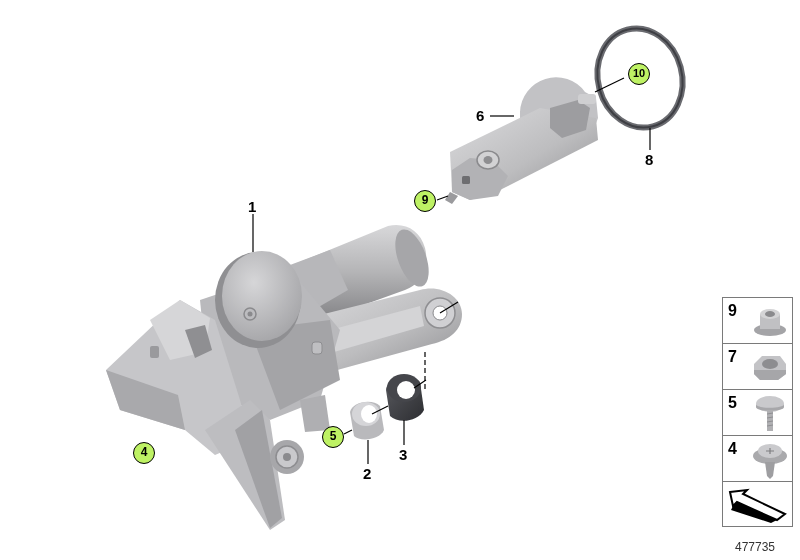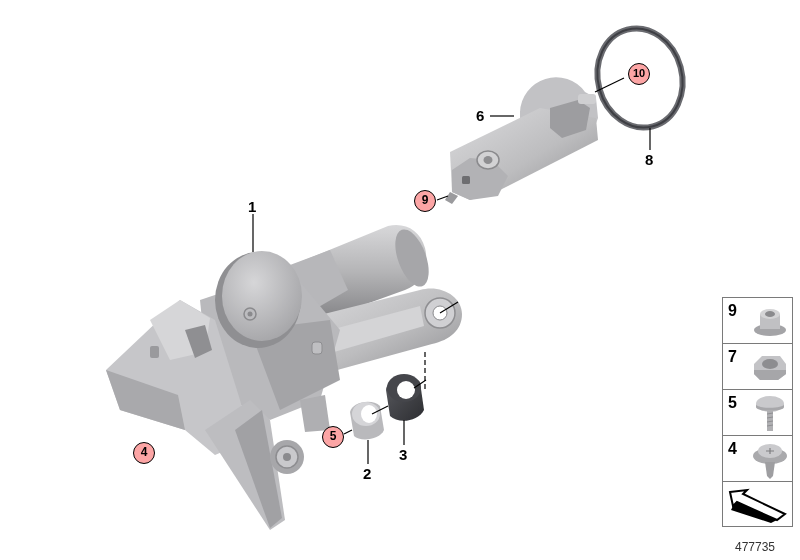--- a/index.html
+++ b/index.html
@@ -4,21 +4,21 @@
 <style>
   html, body { margin: 0; padding: 0; background: #ffffff; }
   body { width: 800px; height: 560px; position: relative; overflow: hidden;
          font-family: "Liberation Sans", sans-serif; }
   #canvas { position: absolute; left: 0; top: 0; width: 800px; height: 560px; }
   .callout { position: absolute; font-family: "Liberation Sans", sans-serif;
              font-weight: bold; color: #000; font-size: 15px; line-height: 1; }
   .callout-circle { position: absolute; width: 22px; height: 22px; border: 1.6px solid #000;
                     border-radius: 50%; box-sizing: border-box; text-align: center;
                     line-height: 19px; font-weight: bold; font-size: 12px; color: #000;
-                    font-family: "Liberation Sans", sans-serif; background: #fca5a5; }
+                    font-family: "Liberation Sans", sans-serif; background: #bef264; }
   .legend { position: absolute; left: 722px; top: 297px; width: 71px; }
   .legend-cell { position: relative; height: 46px; border: 1px solid #7a7a7a;
                  border-bottom: none; box-sizing: border-box; background: #fff; }
   .legend-cell:last-child { border-bottom: 1px solid #7a7a7a; }
   .legend-num { position: absolute; left: 5px; top: 4px; font-weight: bold;
                 font-size: 16px; color: #000; font-family: "Liberation Sans", sans-serif; }
   .legend-icon { position: absolute; right: 2px; top: 2px; width: 44px; height: 42px; }
   .diagram-id { position: absolute; left: 735px; top: 540px; font-size: 12px; color: #333;
                 font-family: "Liberation Sans", sans-serif; }
 </style>

